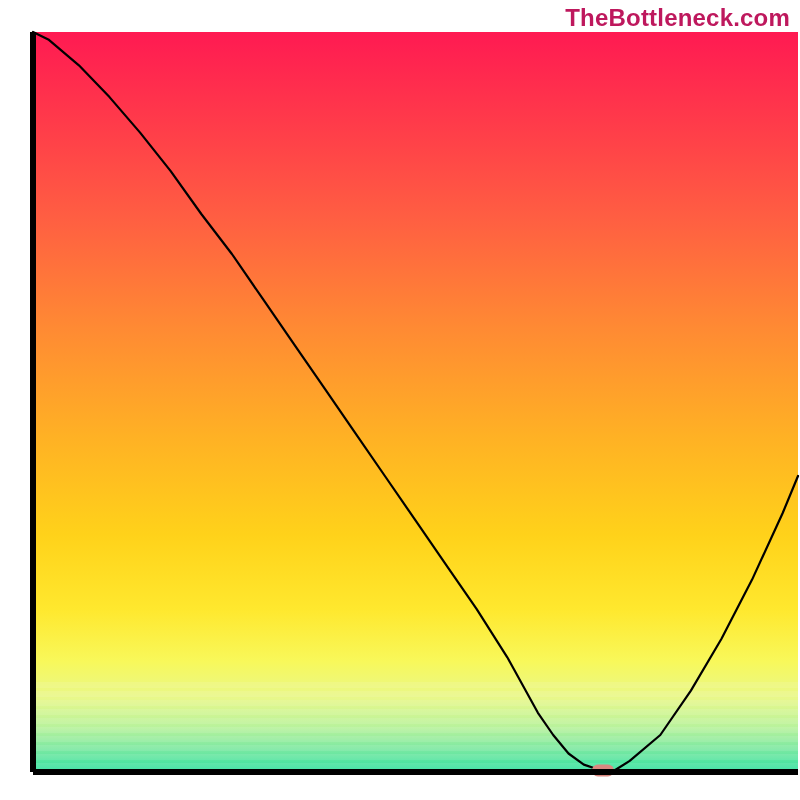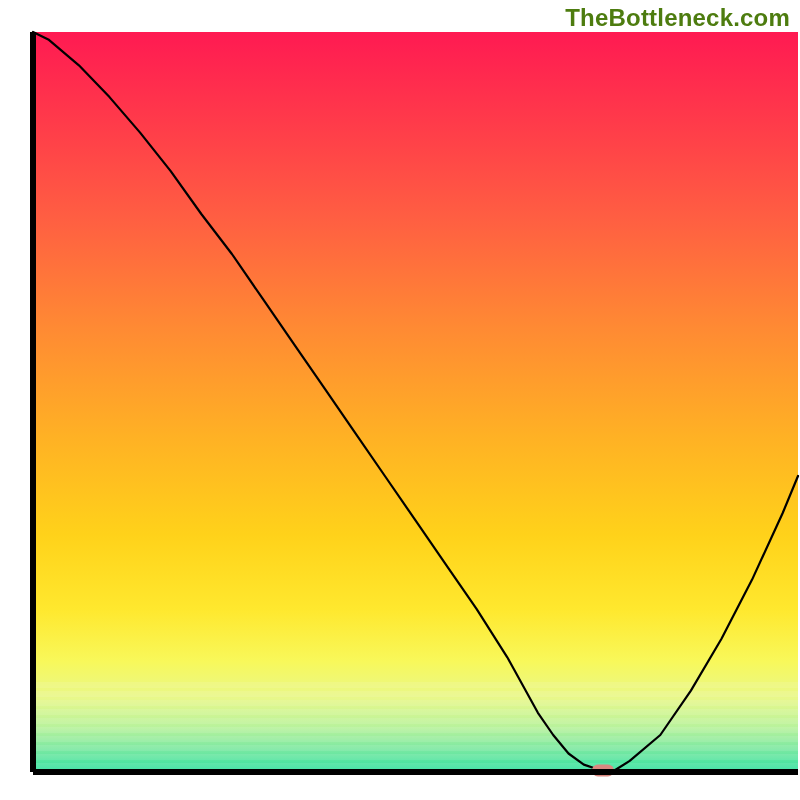--- a/index.html
+++ b/index.html
@@ -14,21 +14,21 @@
     position: relative;
     width: 800px;
     height: 800px;
   }
   .watermark {
     position: absolute;
     top: 4px;
     right: 10px;
     font-size: 24px;
     font-weight: 600;
-    color: #4d7c0f;
+    color: #be185d;
     letter-spacing: 0.2px;
     z-index: 5;
   }
   svg {
     display: block;
   }
 </style>
 </head>
 <body>
 

